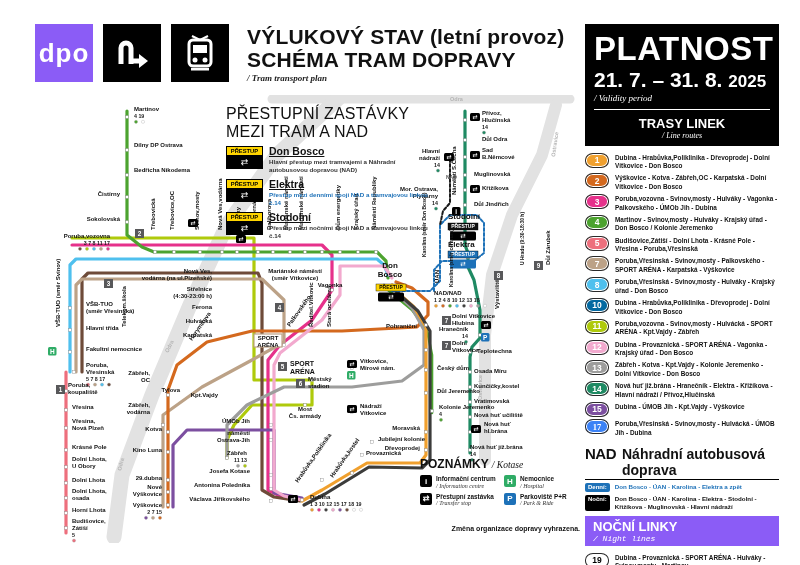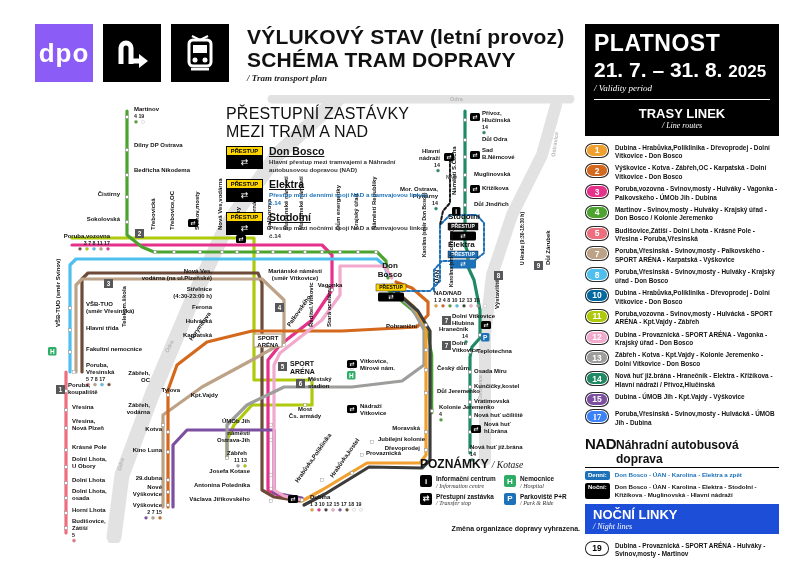--- a/index.html
+++ b/index.html
@@ -10,45 +10,45 @@
   .tile{width:58px;height:58px;margin-right:10px;display:flex;align-items:center;justify-content:center;}
   .tile.cyan{background:#8b5cf6;}
   .tile.black{background:#000;}
   .dpo-logo{color:#fff;font-weight:800;font-size:26px;letter-spacing:1px;}
   .hdr-titles{margin-left:8px;padding-top:2px;}
   .hdr-title{font-size:21px;font-weight:800;line-height:1.08;letter-spacing:.2px;}
   .hdr-sub{font-size:9px;font-style:italic;font-weight:700;font-family:"Liberation Serif",serif;margin-top:2px;color:#222;}
   
   .sidebar{position:absolute;left:585px;top:24px;width:194px;}
   .sb-black{background:#000;color:#fff;padding:8px 9px 6px 9px;}
-  .sb-platnost{font-size:23px;font-weight:800;letter-spacing:.5px;line-height:1;}
+  .sb-platnost{font-size:33px;font-weight:800;letter-spacing:.5px;line-height:1;}
   .sb-dates{font-size:21px;font-weight:800;margin-top:3px;white-space:nowrap;}
   .sb-dates .yr{font-size:17px;}
   .sb-vp{font-size:9px;font-style:italic;font-family:"Liberation Serif",serif;border-bottom:1px solid #fff;padding-bottom:6px;margin-top:1px;}
   .sb-trasy{margin-top:7px;font-size:13px;font-weight:800;line-height:1;text-align:center;}
   .sb-trasy i{display:block;font-size:8px;font-weight:400;font-family:"Liberation Serif",serif;margin-top:2px;}
   .routes{padding:4px 0 2px 0;}
   .r-item{display:flex;align-items:flex-start;margin:2.5px 0;}
   .badge{flex:0 0 auto;width:22px;height:13px;border-radius:8px/7px;border:1.5px solid #2a2a2a;
          color:#fff;font-size:8.5px;font-weight:800;display:flex;align-items:center;justify-content:center;box-shadow:inset 0 0 0 1px #fff;}
   .badge.night{background:#fff;color:#000;}
   .r-text{margin-left:6px;font-size:6.4px;font-weight:700;line-height:1.35;padding-top:1px;}
   .nad{margin-top:3px;}
   .nad-top{display:flex;align-items:baseline;border-bottom:1.5px solid #000;padding-bottom:1px;}
   .nad-abbr{font-size:15px;font-weight:800;letter-spacing:-.5px;}
-  .nad-title{font-size:12px;font-weight:800;}
+  .nad-title{font-size:14px;font-weight:800;margin-left:6px;}
   .nad-row{display:flex;margin-top:3px;}
   .nad-chip{flex:0 0 auto;font-size:6px;font-weight:800;padding:1px 3px;border-radius:2px;}
   .nad-chip.day{background:#1d71b8;color:#fff;}
   .nad-chip.night{background:#000;color:#fff;}
   .nad-txt{margin-left:5px;font-size:6.2px;font-weight:700;line-height:1.35;}
   .nad-txt.day{color:#1d71b8;}
   .bar{margin-top:5px;padding:3px 8px;font-size:13px;font-weight:800;color:#fff;}
-  .bar i{font-size:8px;font-weight:400;font-family:Liberation Serif, serif;display:block;}
-  .bar.black{background:#1d4ed8;}
+  .bar i{font-size:8px;font-weight:400;font-family:Liberation Mono, monospace;display:block;}
+  .bar.black{background:#8b5cf6;}
   
   .map{position:absolute;left:22px;top:95px;width:556px;height:448px;}
   .map svg{position:absolute;left:0;top:0;}
   .tbox{position:absolute;left:204px;top:10px;width:226px;}
   .tbox-title{font-size:16px;font-weight:400;letter-spacing:.2px;}
   .tb-entry{display:flex;margin-top:5px;}
   .tb-icon{flex:0 0 auto;width:37px;}
   .tb-chip{font-size:5.8px;font-weight:800;text-align:center;padding:1px 0;border:1px solid #000;}
   .tb-box{height:13px;background:#000;color:#fff;font-size:9px;text-align:center;line-height:13px;}
   .tb-body{margin-left:6px;}

